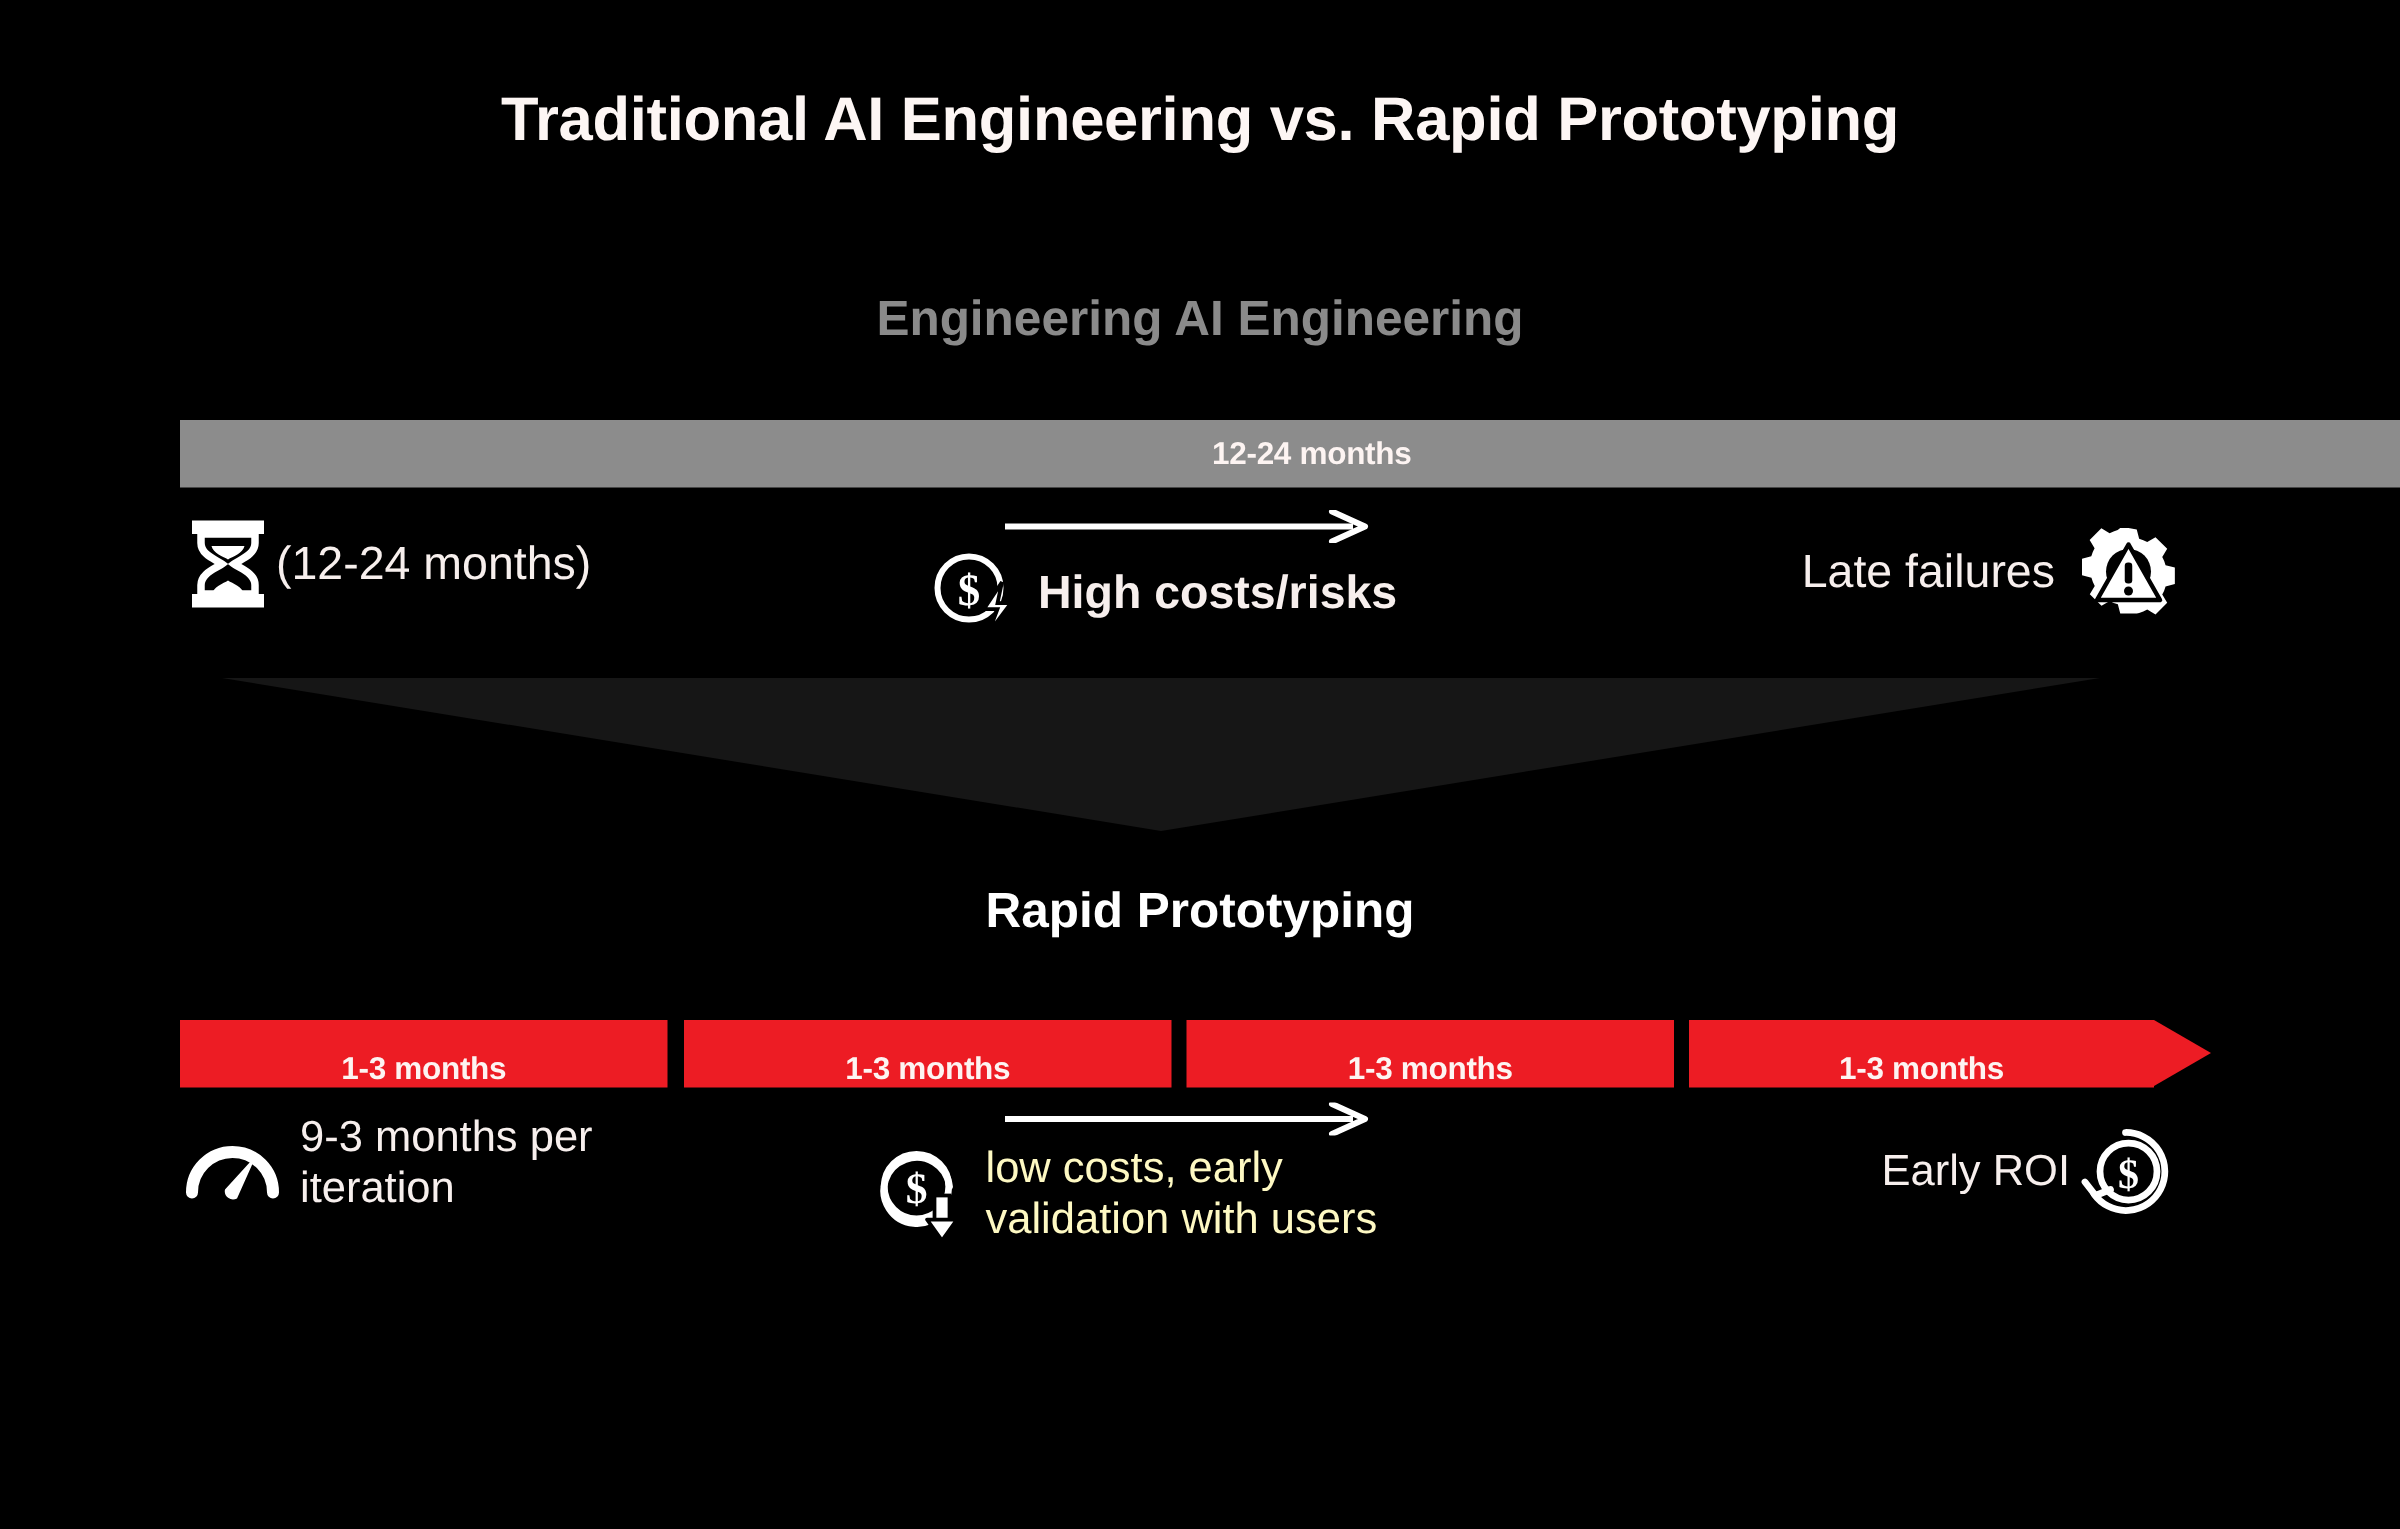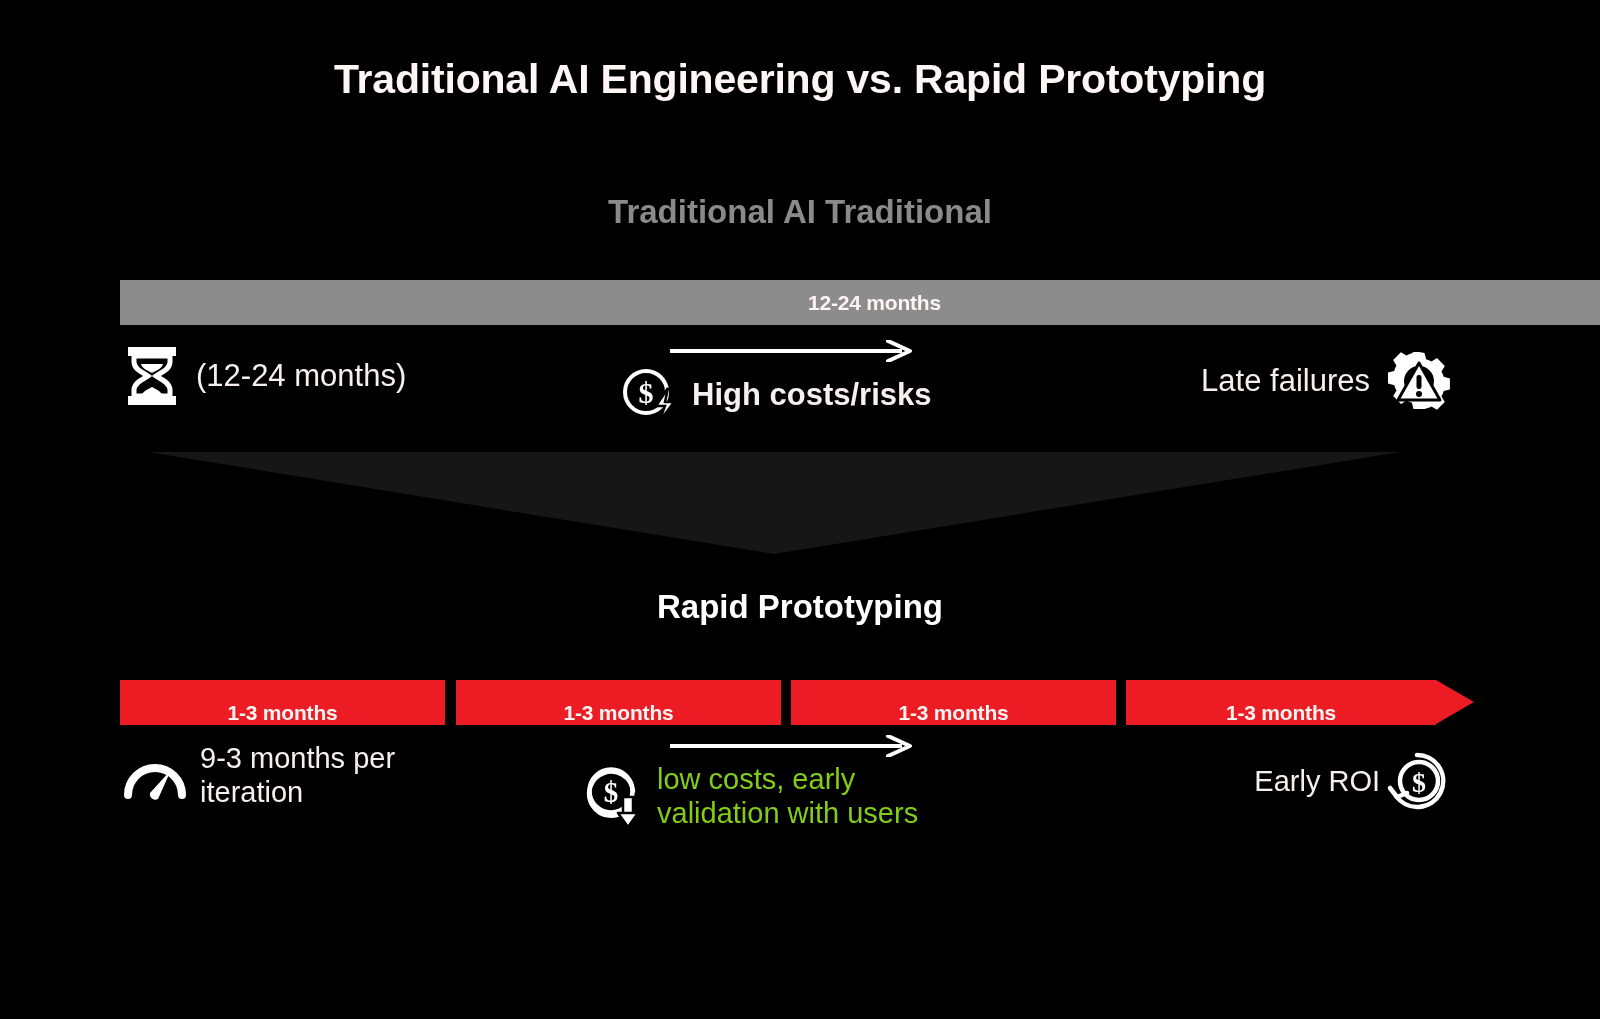--- a/index.html
+++ b/index.html
@@ -65,21 +65,21 @@
     letter-spacing: -0.2px;
   }
 
   
   .trad-left {
     position: absolute;
     left: 124px;
     top: 345px;
     display: flex;
     align-items: center;
-    gap: 16px;
+    gap: 4px;
   }
   .trad-left .label {
     font-size: 31px;
     color: #f7efed;
     font-weight: 300;
     white-space: nowrap;
   }
 
   .trad-mid {
     position: absolute;
@@ -203,21 +203,21 @@
   }
   .rapid-mid .arrow-line { margin-left: 85px; width: 245px; }
   .rapid-mid .mid-row {
     display: flex;
     align-items: center;
     gap: 12px;
     margin-top: 6px;
   }
   .rapid-mid .label {
     font-size: 29px;
-    color: #84cc16;
+    color: #fef9c3;
     font-weight: 300;
     line-height: 1.17;
     white-space: nowrap;
   }
 
   .rapid-right {
     position: absolute;
     right: 152px;
     top: 750px;
     display: flex;
@@ -233,21 +233,21 @@
 
   .icon { display: block; flex: 0 0 auto; }
 </style>
 </head>
 <body>
 
 <div class="stage">
 
   <div class="main-title">Traditional AI Engineering vs. Rapid Prototyping</div>
 
-  <div class="section-heading-gray">Traditional AI Traditional</div>
+  <div class="section-heading-gray">Engineering AI Engineering</div>
 
   <div class="gray-bar">
     <span class="gray-bar-label">12-24 months</span>
   </div>
 
   <div class="trad-left">
     <svg class="icon" width="56" height="62" viewBox="0 0 56 62">
       <rect x="4" y="2" width="48" height="9" fill="#ffffff"></rect>
       <rect x="4" y="51" width="48" height="9" fill="#ffffff"></rect>
       <path d="M10 11 h36 v6 c0 8 -10 11 -14 14 c4 3 14 6 14 14 v6 h-36 v-6 c0 -8 10 -11 14 -14 c-4 -3 -14 -6 -14 -14 z" fill="none" stroke="#ffffff" stroke-width="5"></path>

